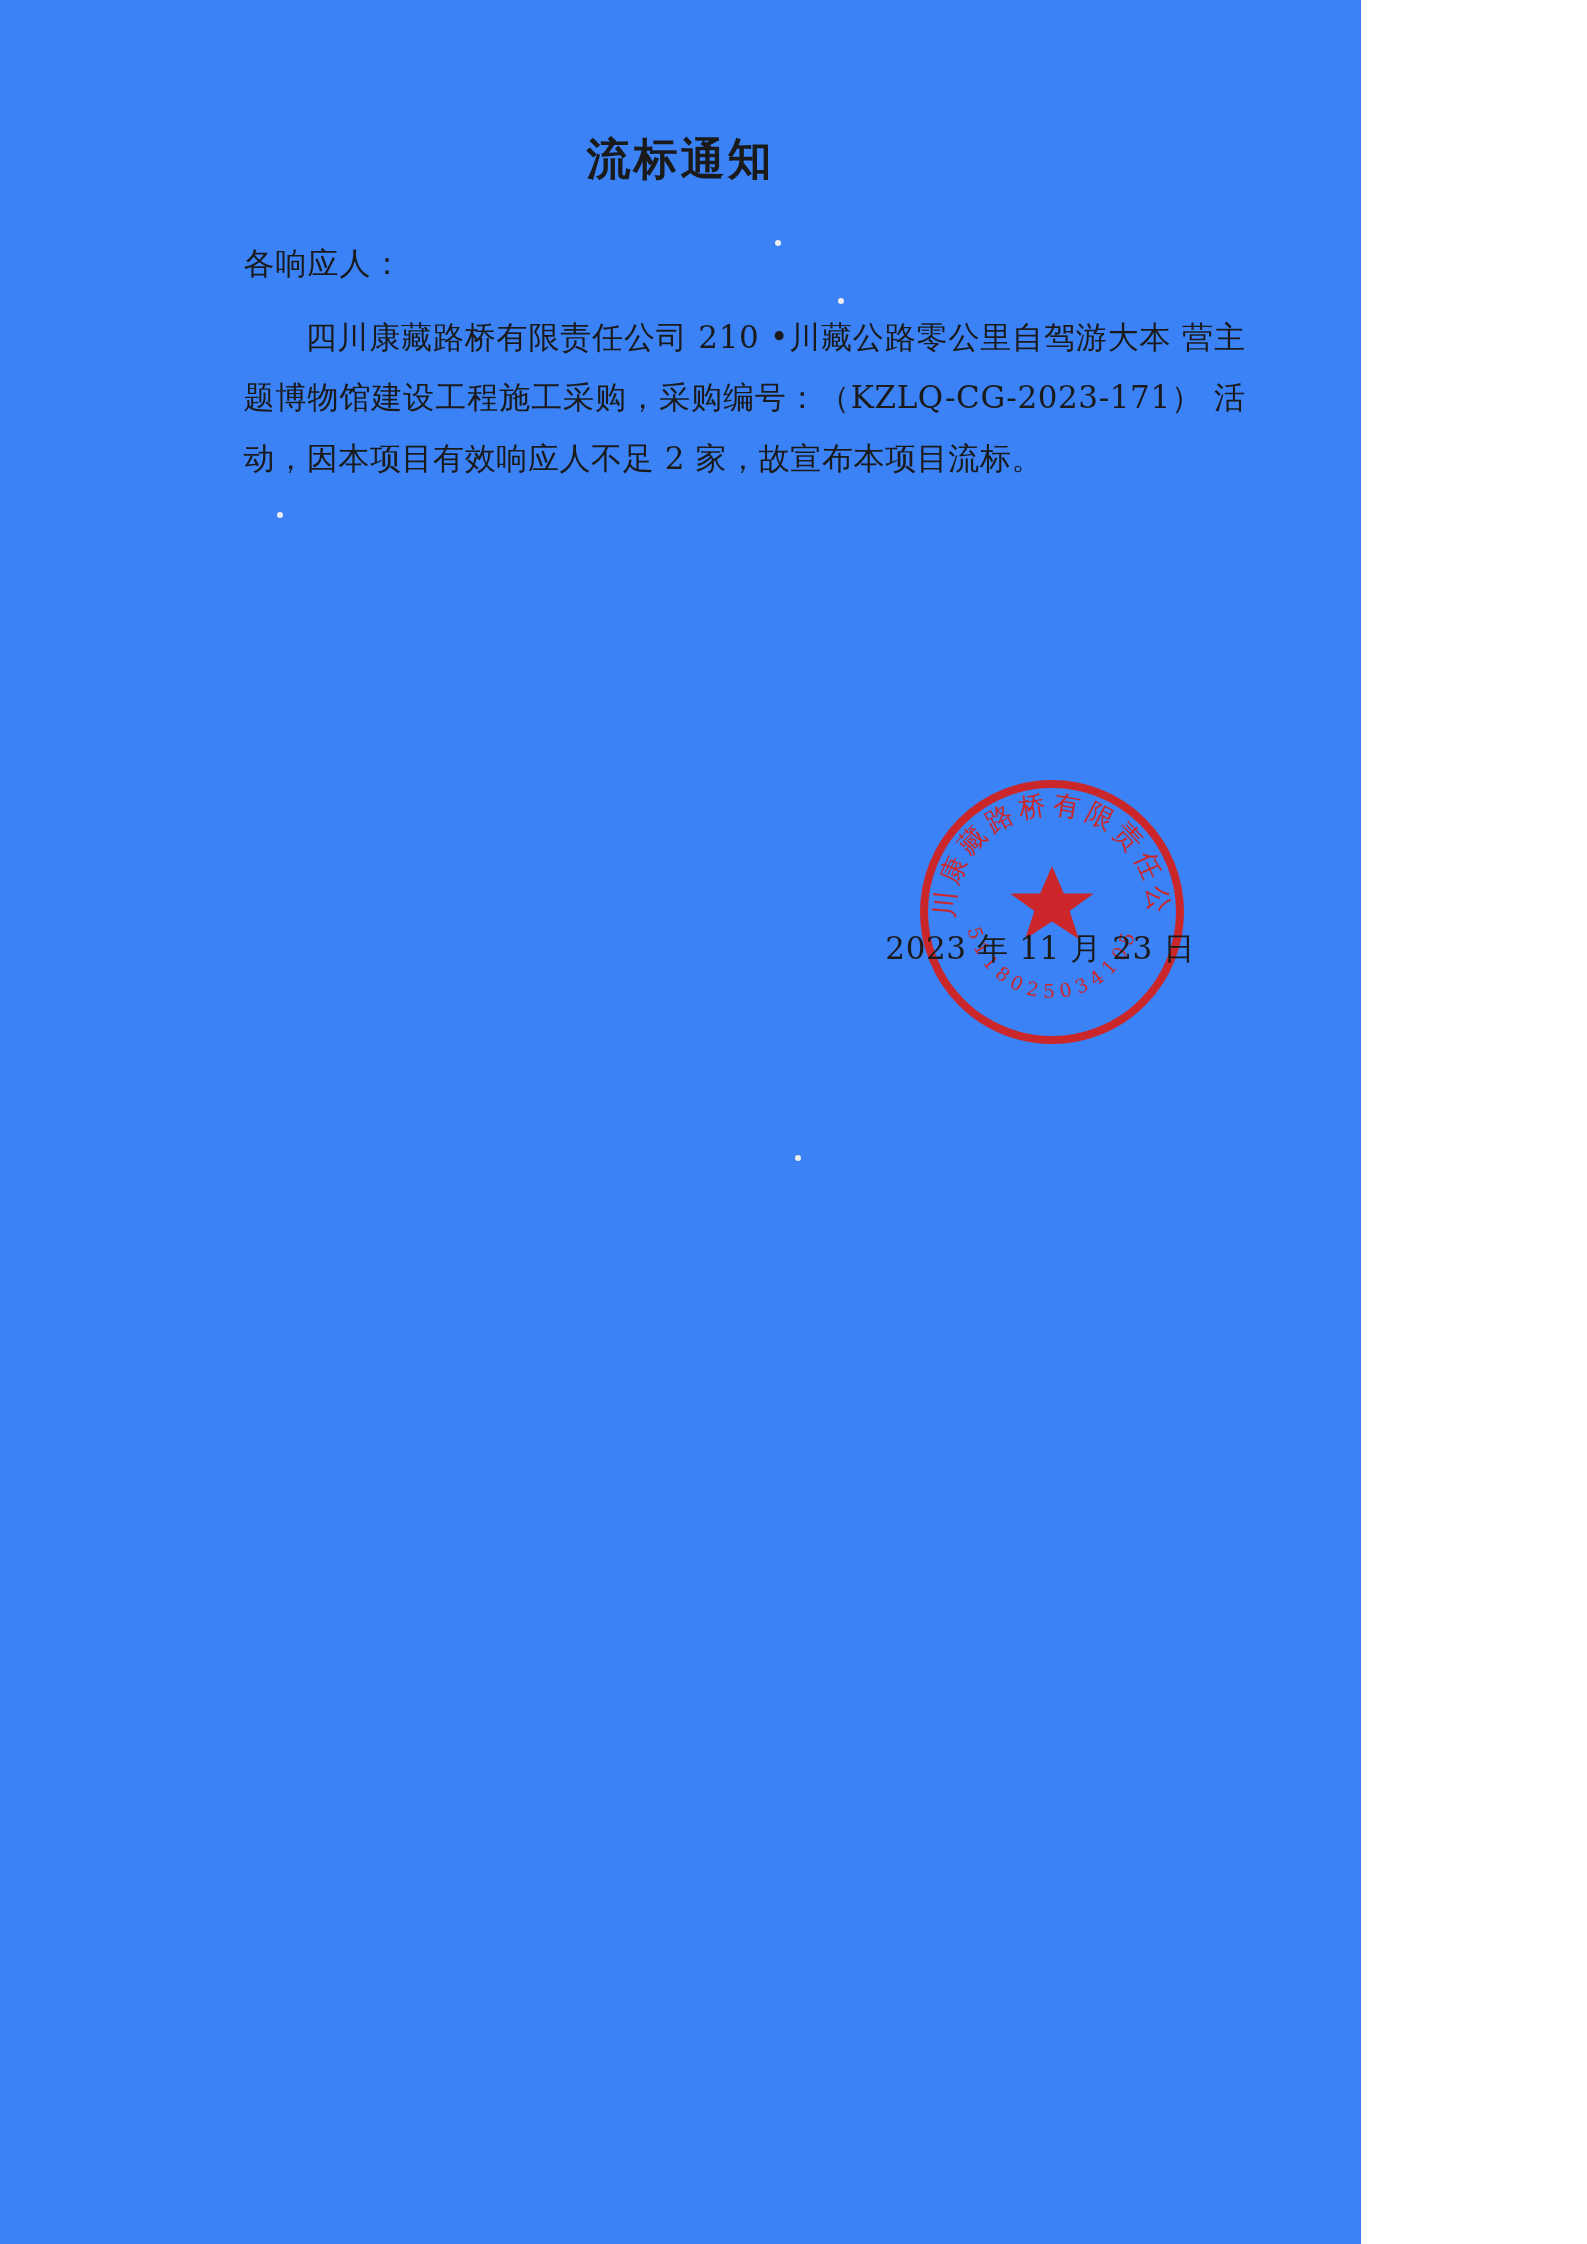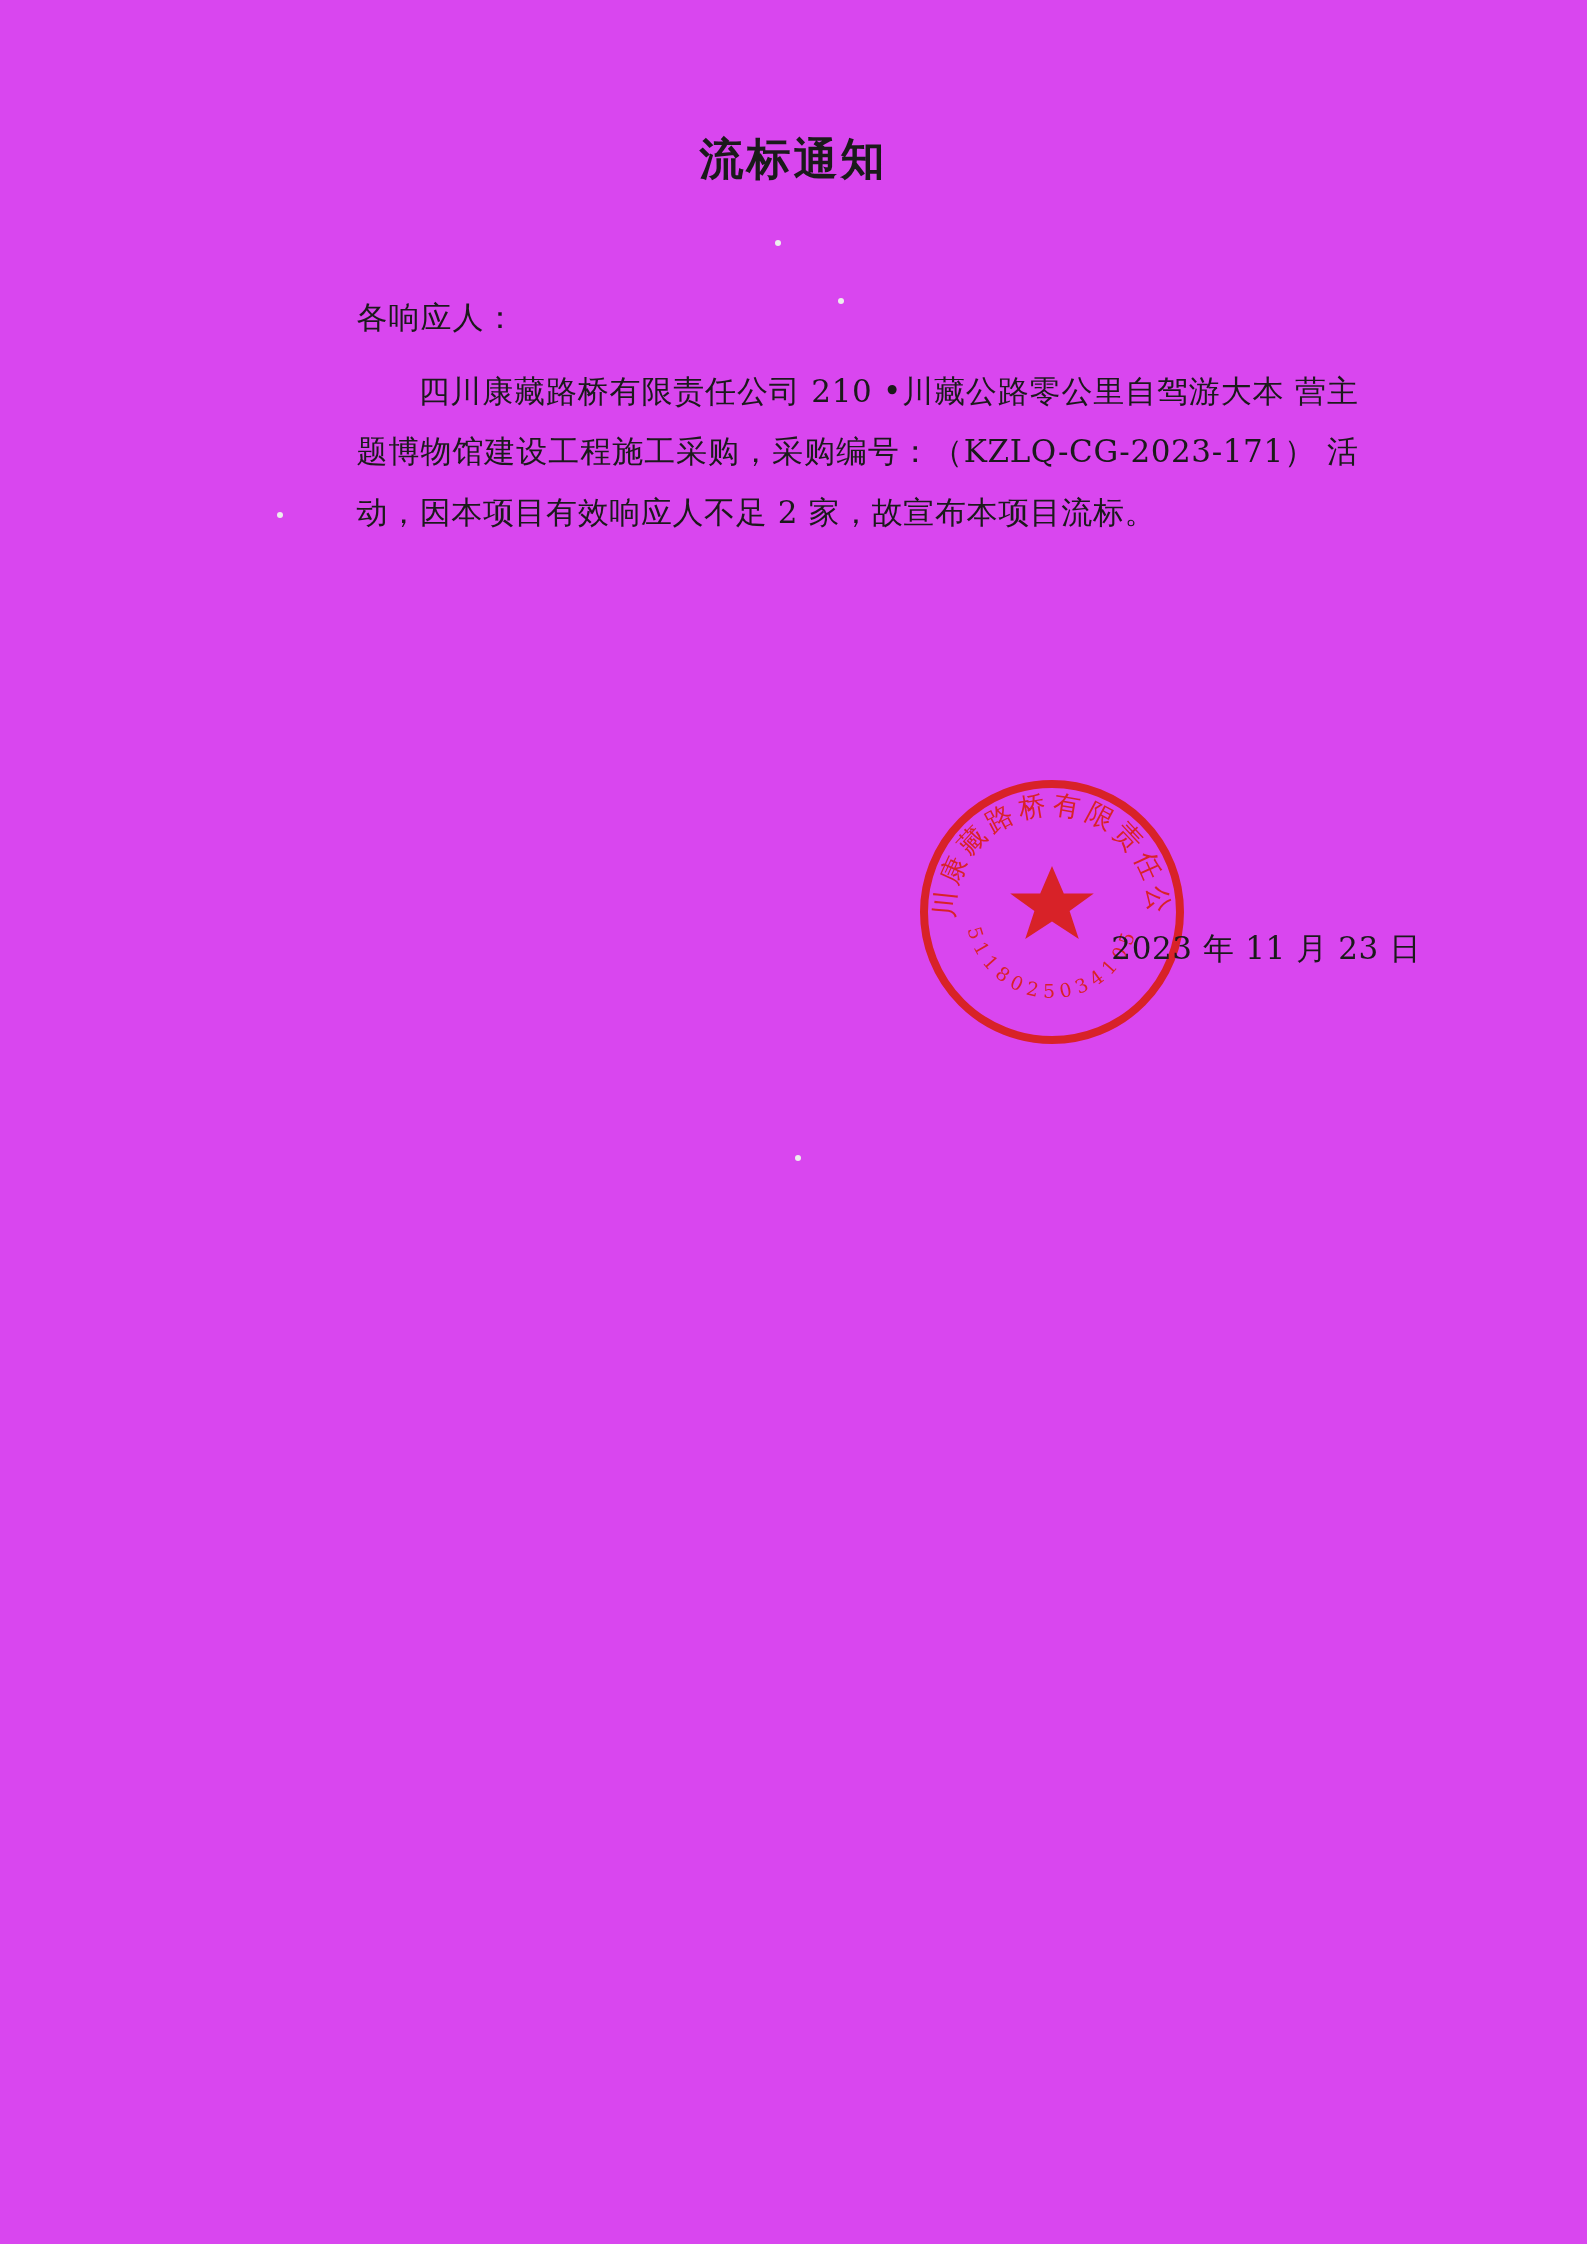--- a/index.html
+++ b/index.html
@@ -6,42 +6,42 @@
     margin: 0;
     padding: 0;
     background: #ffffff;
   }
   body {
     font-family: "DejaVu Serif", "Liberation Serif", serif;
     color: #1a1a1a;
   }
   .page {
     position: relative;
-    width: 1587px;
+    width: 1361px;
     height: 2244px;
-    background: #d946ef;
+    background: #3b82f6;
     overflow: hidden;
   }
   .doc-title {
     text-align: center;
     font-size: 44px;
     font-weight: bold;
     letter-spacing: 3px;
     margin-top: 130px;
     font-family: "DejaVu Serif", "Liberation Serif", serif;
   }
   .body-block {
     margin: 0 auto;
     width: 1130px;
     padding-left: 128px;
     box-sizing: border-box;
   }
   .salutation {
     font-size: 31px;
-    margin-top: 108px;
+    margin-top: 54px;
     letter-spacing: 1px;
   }
   .para {
     font-size: 31px;
     line-height: 1.95;
     margin-top: 22px;
     text-align: justify;
     text-indent: 62px;
     letter-spacing: 0.6px;
   }

